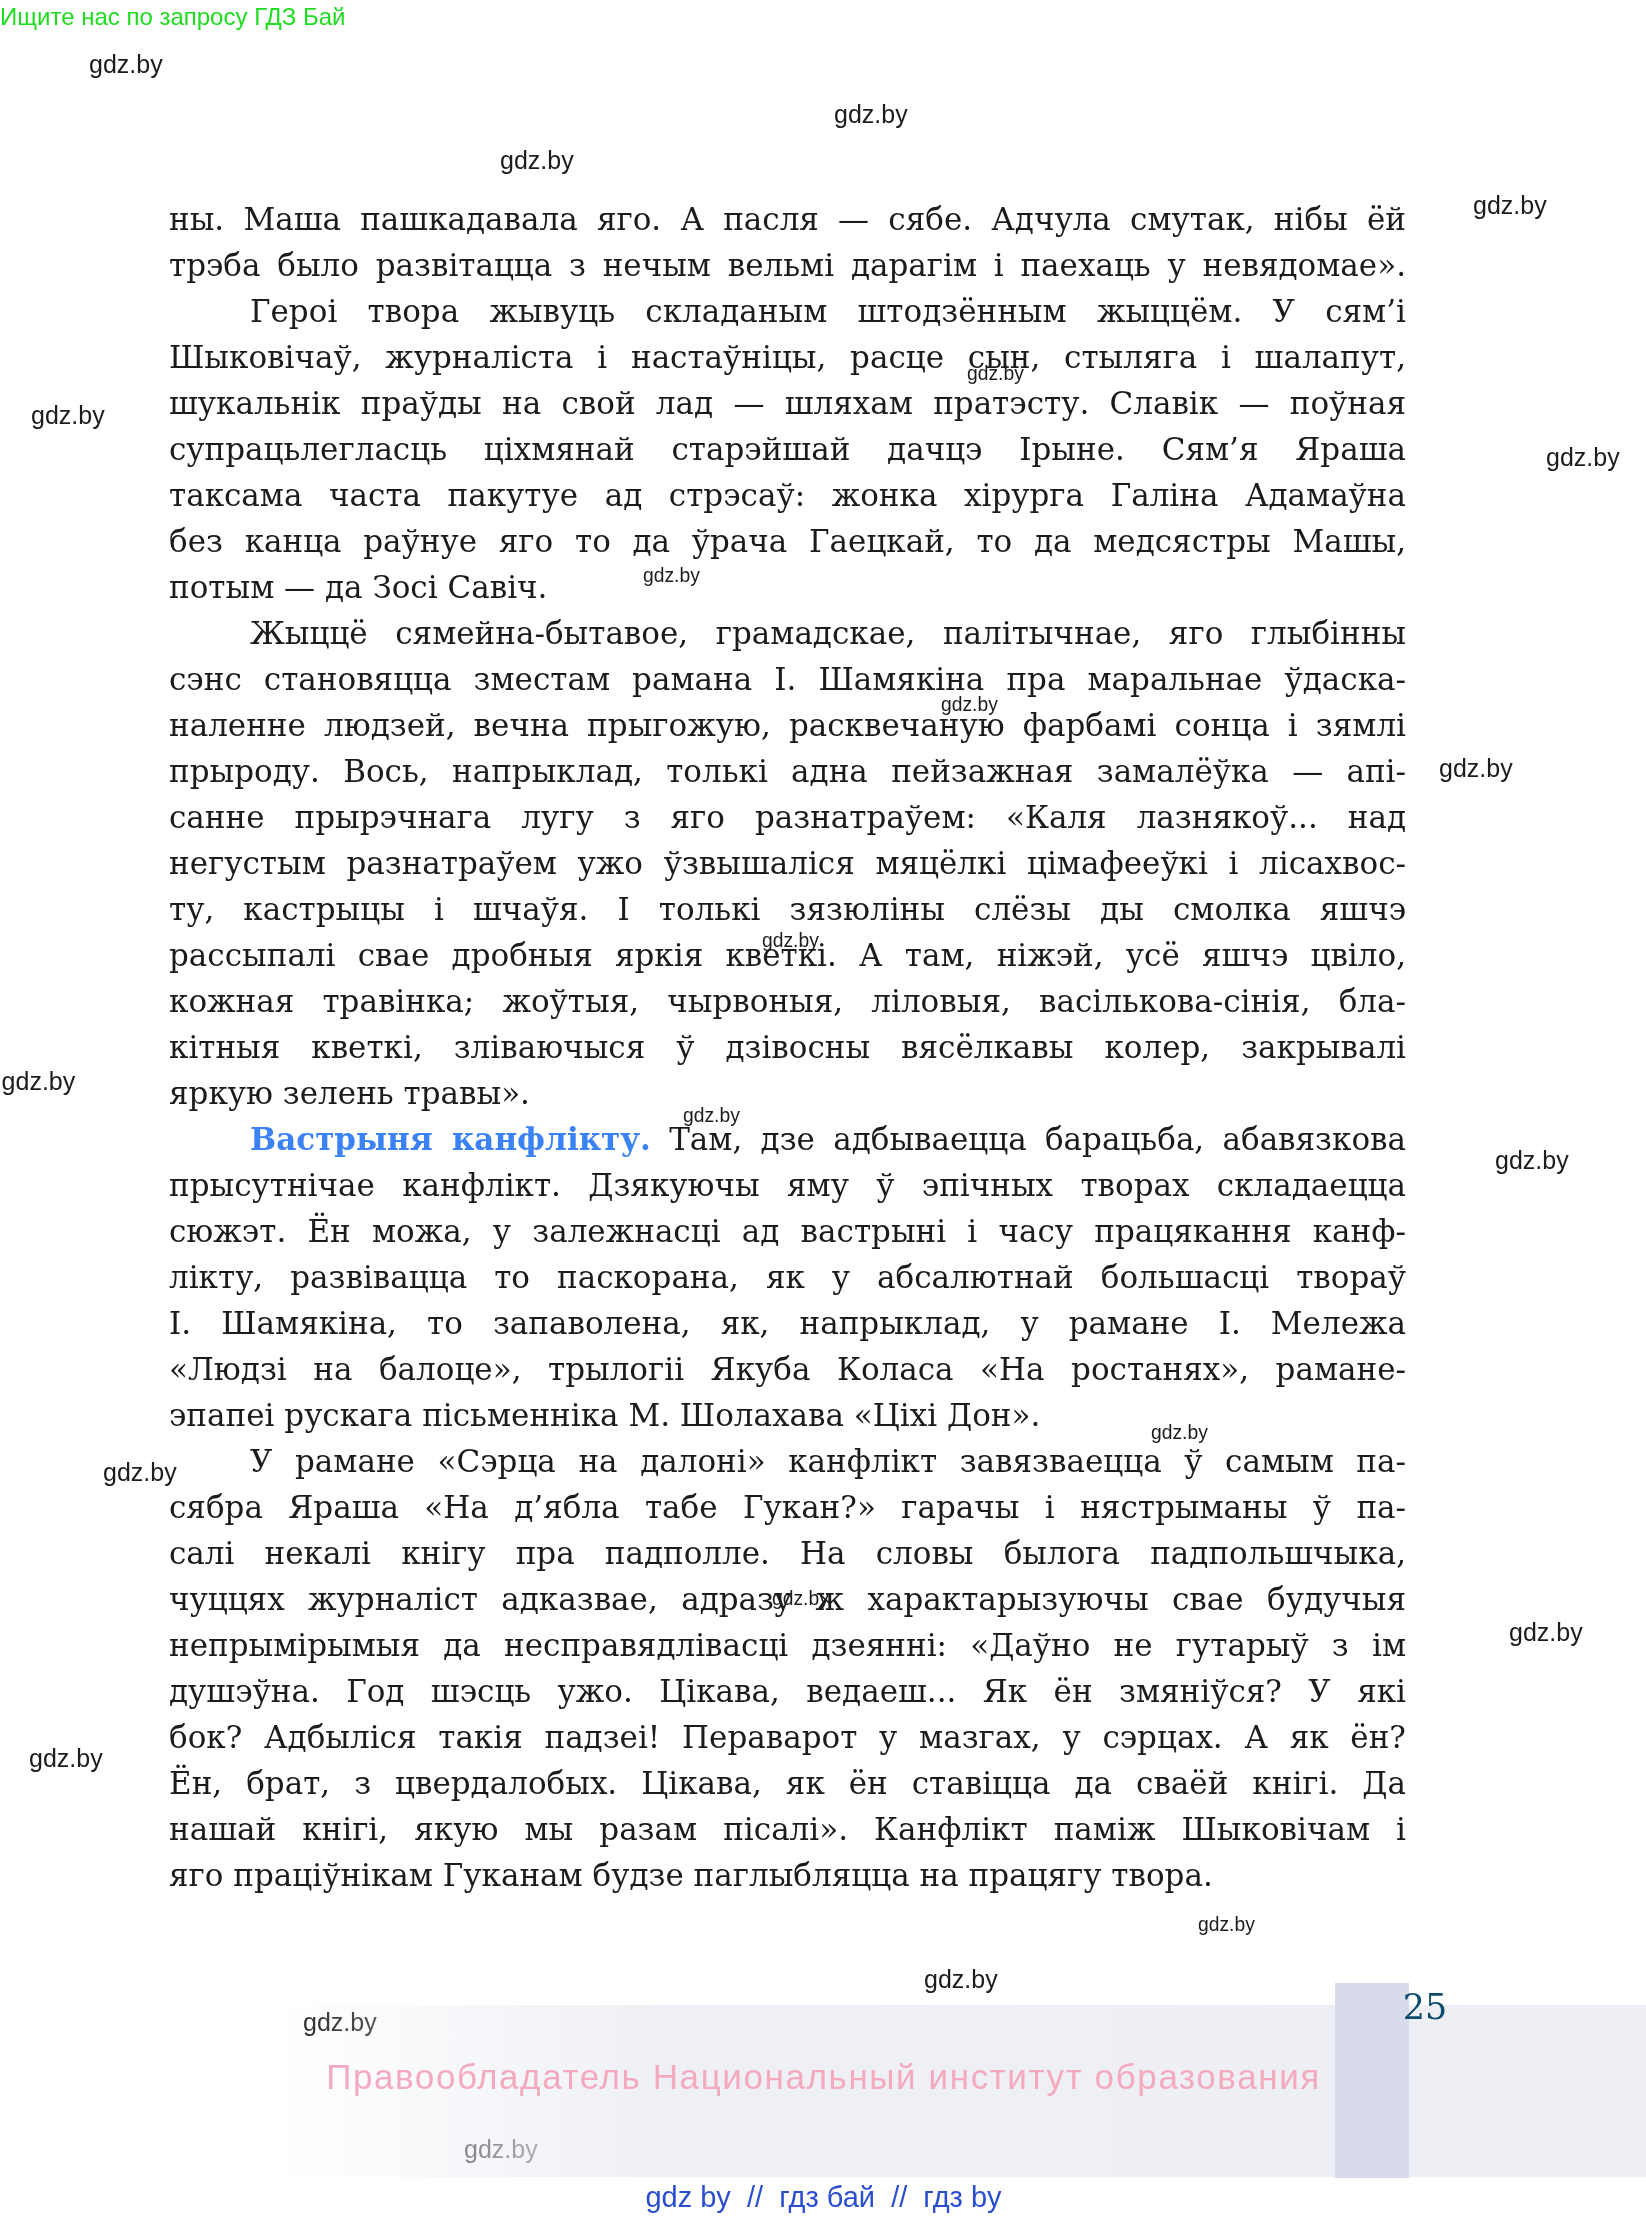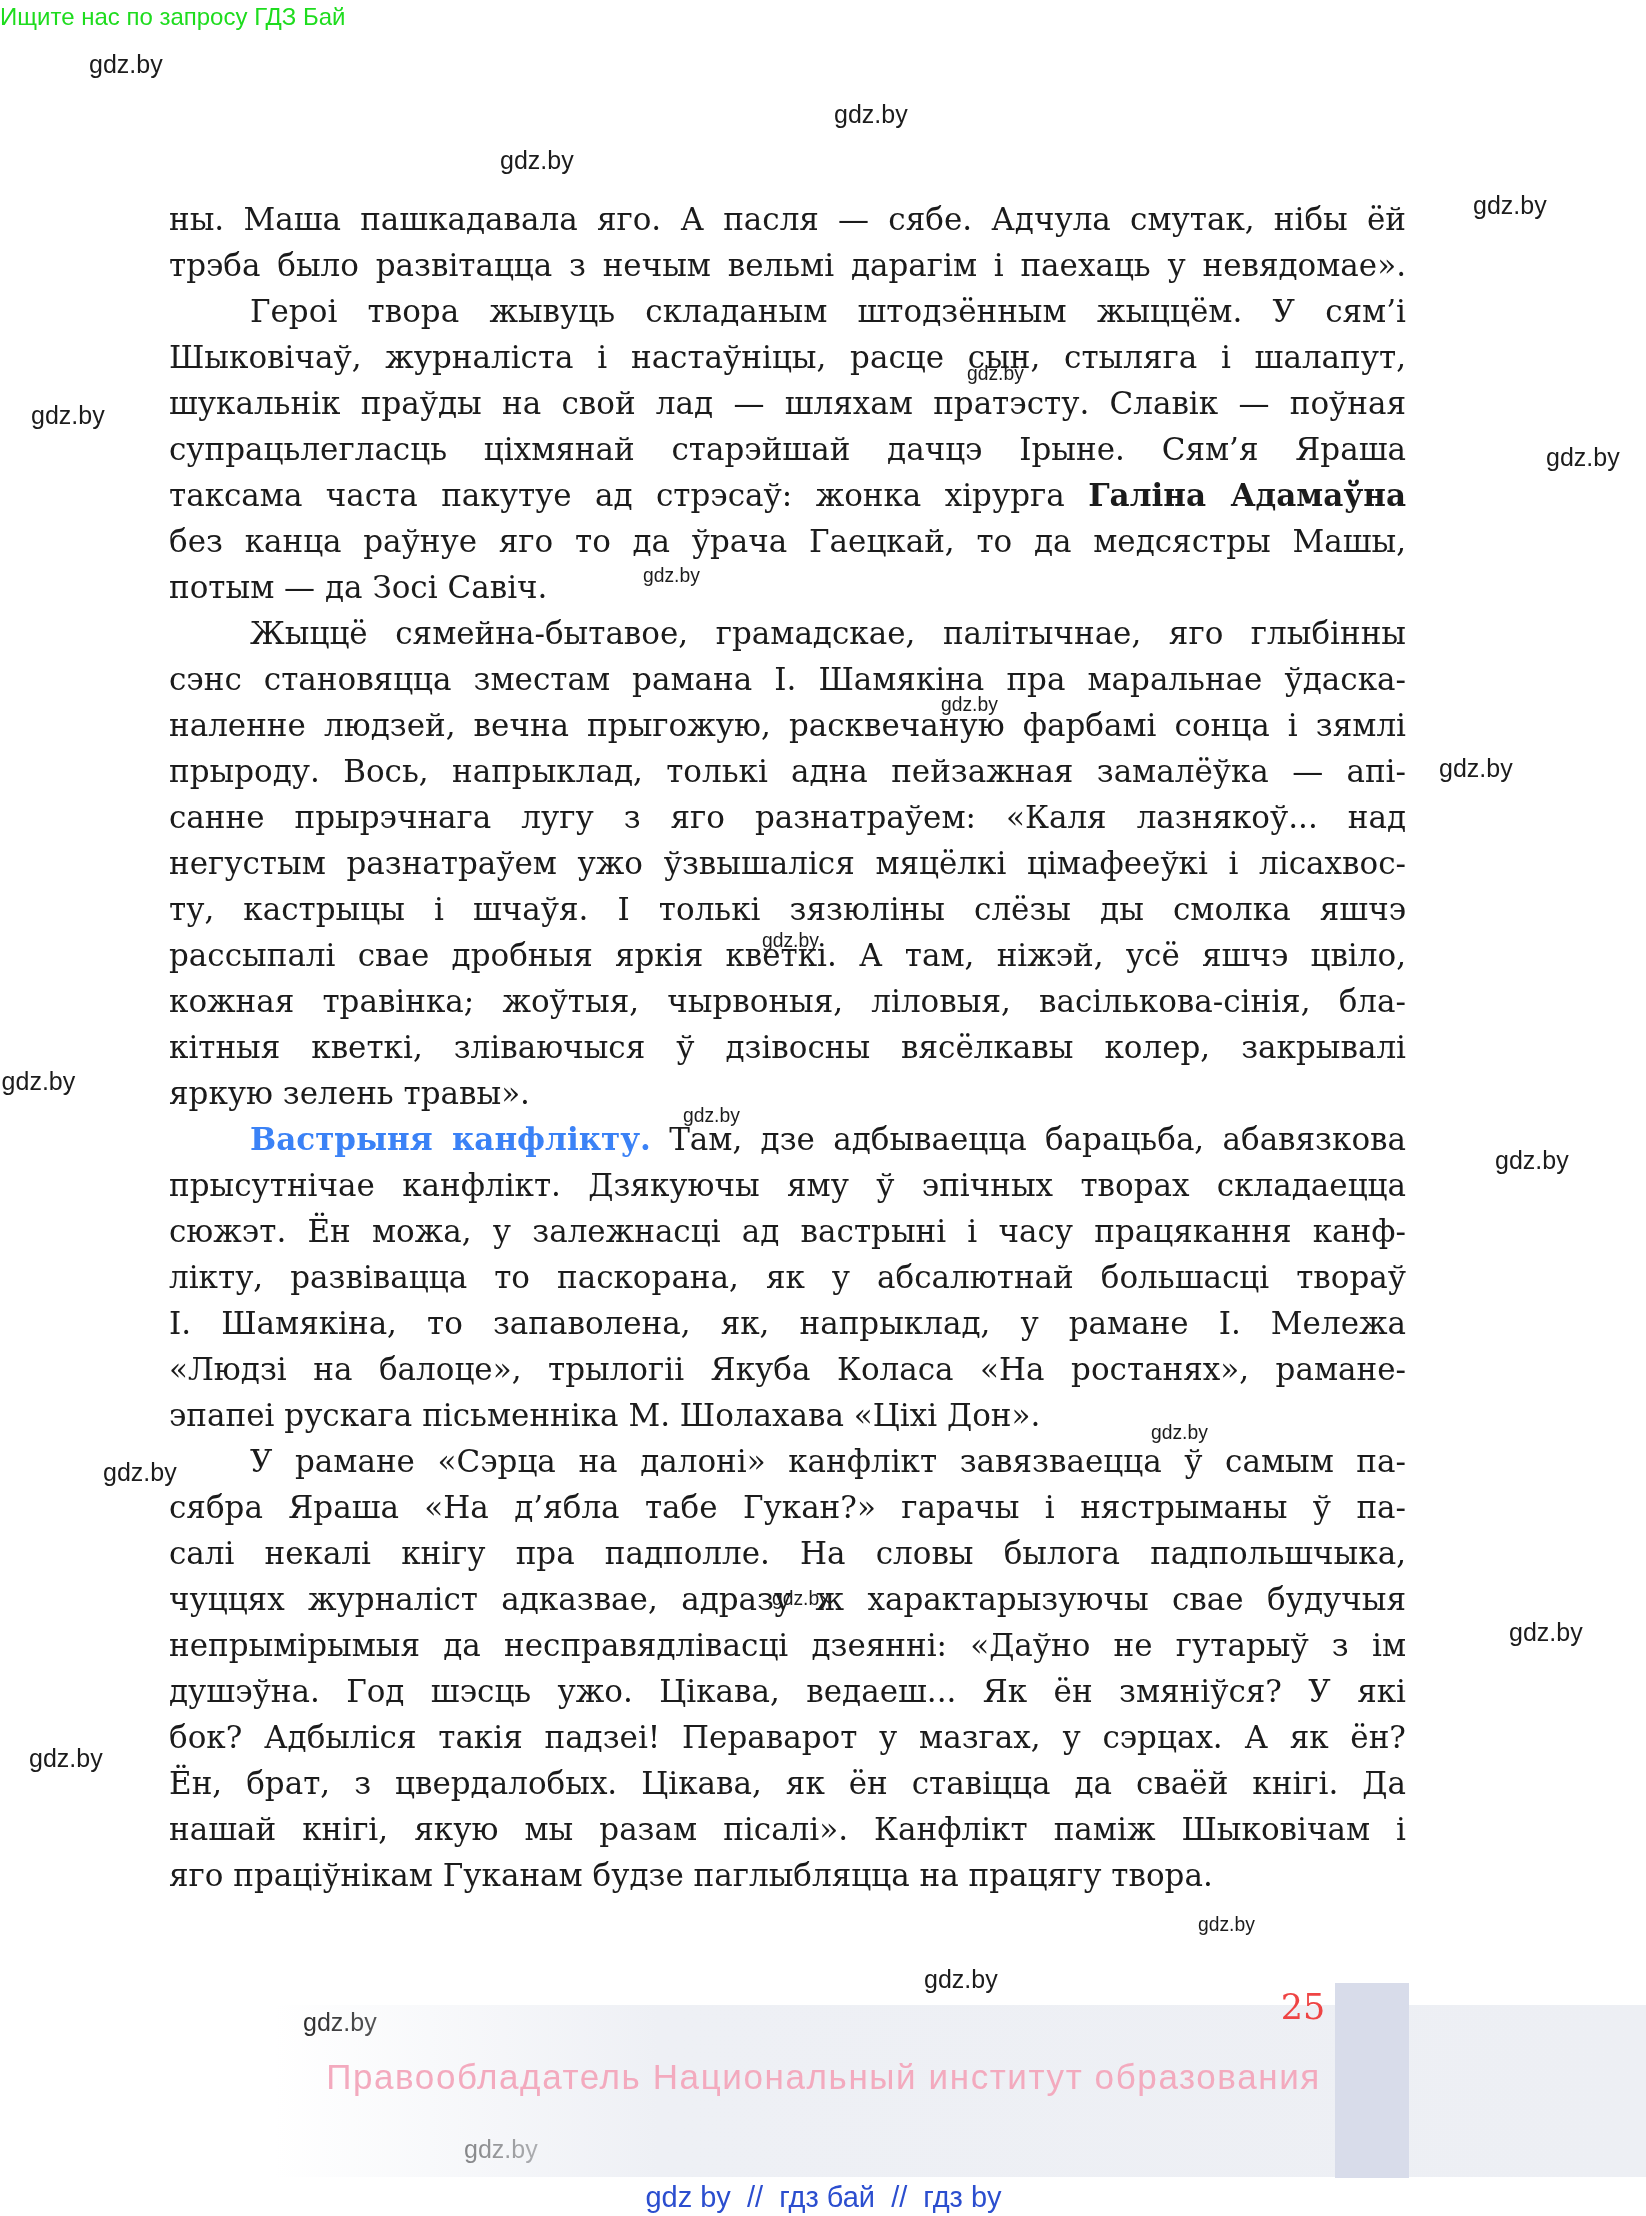--- a/index.html
+++ b/index.html
@@ -40,43 +40,43 @@
     line-height:46px;
     font-size:31px;
     text-align:justify;
     text-align-last:justify;
     overflow:hidden;
     white-space:normal;
   }
   .line.indent{padding-left:81px;}
   .line.end{text-align-last:left;}
   .s-n{font-weight:normal;margin-top:37px;}
-  .s-b{font-weight:bold;margin-top:32px;}
+  .s-b{font-weight:normal;margin-top:32px;}
   .s-h{font-weight:bold;color:#3b82f6;}
   
   .panel-big{
     position:absolute;
     left:274px;top:2005px;
     width:1373px;height:172px;
     background:linear-gradient(to right, rgba(238,240,245,0) 0%, #eef0f5 28%, #edeff4 100%);
   }
   .panel-strip{
     position:absolute;
     left:1335px;top:1983px;
     width:74px;height:195px;
     background:#d8dcea;
   }
   .page-num{
     position:absolute;
-    left:1277px;top:1987px;
+    left:1399px;top:1987px;
     width:52px;
     text-align:center;
     font-family:"DejaVu Serif","Liberation Serif",serif;
     font-size:35px;
-    color:#ef4444;
+    color:#0c4a6e;
   }
   .copyright{
     position:absolute;
     left:0;top:2057px;width:1647px;
     text-align:center;
     font-family:"Liberation Sans",sans-serif;
     font-size:35px;
     letter-spacing:1.6px;
     color:#f3aabe;
     white-space:nowrap;

